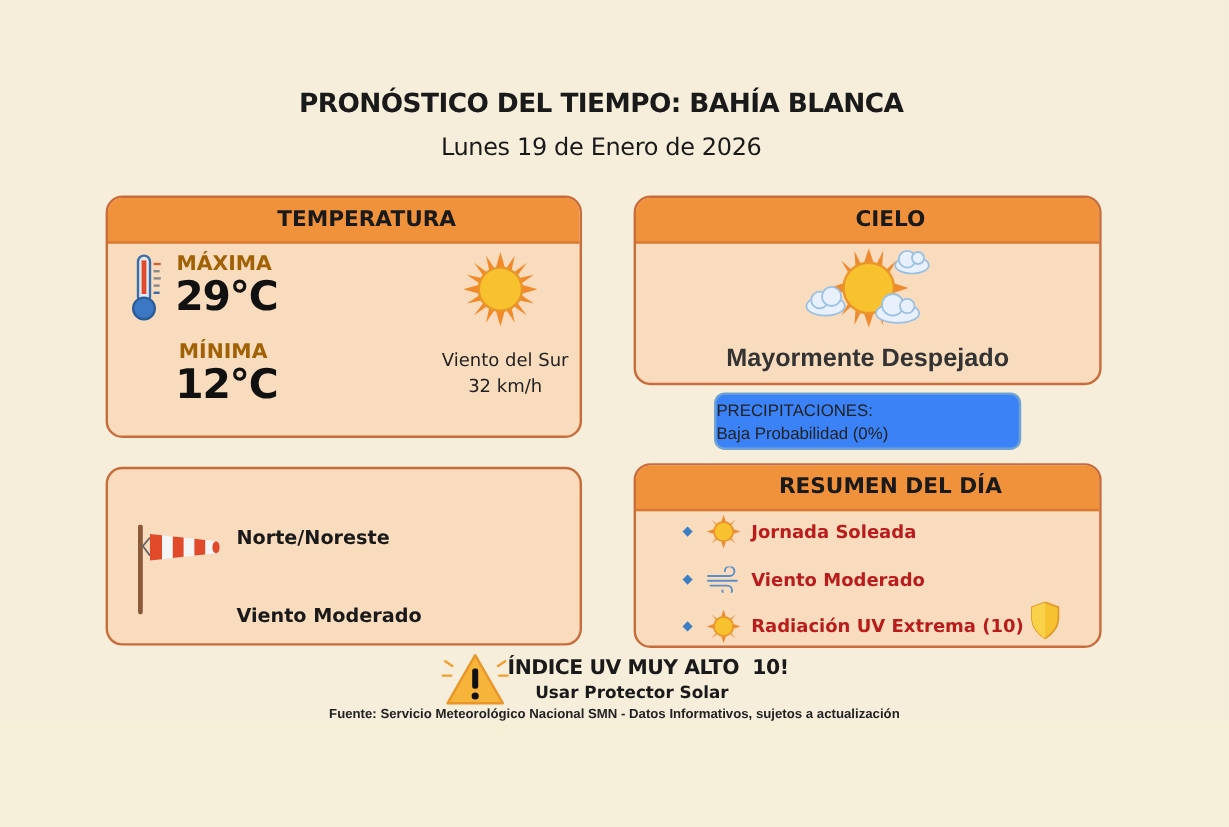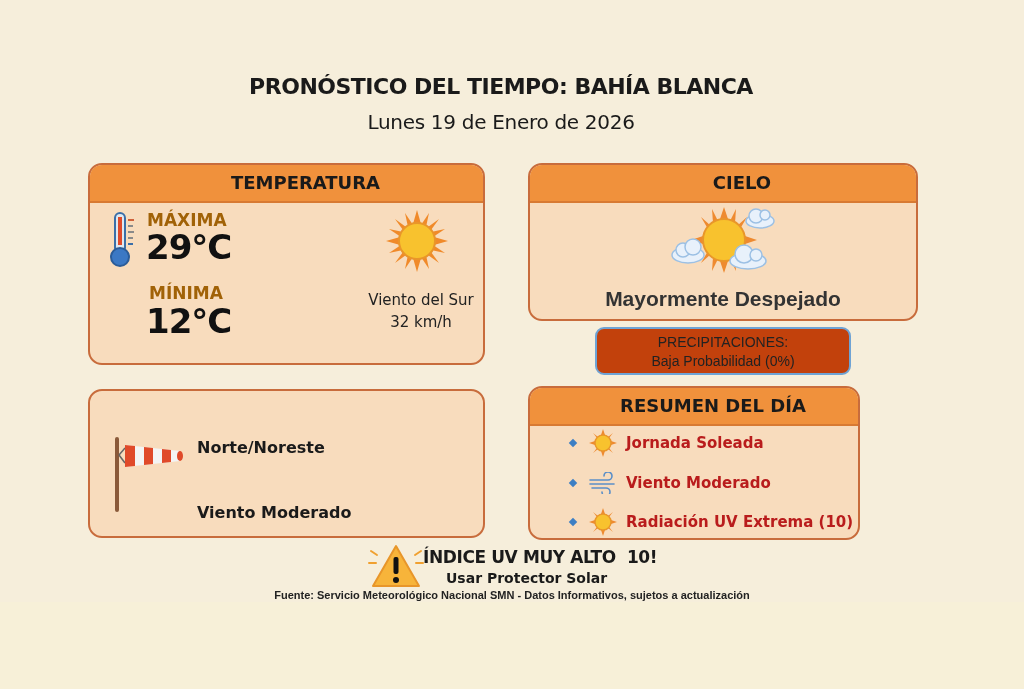--- a/index.html
+++ b/index.html
@@ -33,22 +33,22 @@
     font-family: "DejaVu Sans", sans-serif; font-weight: bold; font-size: 18px; color: #1a1a1a; padding-left: 38px;
   }
   .abs { position: absolute; }
   .lbl-blue { color: #a16207; font-family: "DejaVu Sans", sans-serif; font-weight: bold; font-size: 17px; }
   .big-temp { font-family: "DejaVu Sans", sans-serif; font-weight: bold; font-size: 34px; color: #111; letter-spacing: -1px; }
   .body-text { font-family: "DejaVu Sans", sans-serif; font-size: 15px; color: #222; }
   .wind-line { font-family: "DejaVu Sans", sans-serif; font-weight: bold; font-size: 16px; color: #1a1a1a; }
   .sky-desc { font-family: "Liberation Sans", sans-serif; font-weight: bold; font-size: 21px; color: #333; text-align: center; width: 100%; }
   .precip {
     position: absolute; left: 595px; top: 327px; width: 256px; height: 48px;
-    border: 2px solid #6fa3d4; border-radius: 9px; background: #c2410c; box-sizing: border-box;
-    text-align: center; font-family: "Liberation Sans", sans-serif; font-size: 14px; color: #222; line-height: 19px; padding-top: 4px;
+    border: 2px solid #6fa3d4; border-radius: 9px; background: #3b82f6; box-sizing: border-box;
+    font-family: "Liberation Sans", sans-serif; font-size: 14px; color: #222; line-height: 19px; padding-top: 4px;
   }
   .sum-item { position: absolute; left: 40px; height: 26px; display: flex; align-items: center; }
   .sum-item .dot { width: 6px; height: 6px; background: #3d7fc4; transform: rotate(45deg); margin-right: 12px; }
   .sum-item .ic { width: 30px; height: 26px; margin-right: 8px; display: flex; align-items: center; justify-content: center; }
   .sum-item .txt { font-family: "DejaVu Sans", sans-serif; font-weight: bold; font-size: 15px; color: #b91c1c; }
   .uv-title { font-family: "DejaVu Sans", sans-serif; font-weight: bold; font-size: 17px; color: #1a1a1a; letter-spacing: -0.4px; }
   .uv-sub { font-family: "DejaVu Sans", sans-serif; font-weight: bold; font-size: 14px; color: #1a1a1a; }
   .source { font-family: "Liberation Sans", sans-serif; font-weight: bold; font-size: 11px; color: #222; }
 </style>
 </head>
@@ -163,21 +163,21 @@
       <polygon points="36,10 45,11 45,27 36,28" fill="#e04a2a"></polygon>
       <polygon points="54,12 63,13 63,25 54,26" fill="#e04a2a"></polygon>
       <ellipse cx="72" cy="19" rx="3" ry="5" fill="#e04a2a"></ellipse>
     </svg>
   </span>
 
   <div class="abs wind-line" style="left:107px; top:47px;">Norte/Noreste</div>
   <div class="abs wind-line" style="left:107px; top:112px;">Viento Moderado</div>
 </div>
 
-<div class="card" style="left:528px; top:386px; width:332px; height:154px;">
+<div class="card" style="left:528px; top:386px; width:390px; height:154px;">
   <div class="card-head">RESUMEN DEL DÍA</div>
 
   <div class="sum-item" style="top:42px;">
     <span class="dot"></span>
     <span class="ic">
       <svg width="28" height="28" viewBox="0 0 28 28">
         <g fill="#ee8a30">
           <polygon points="14,0 16,6 12,6"></polygon>
             <polygon points="14,28 16,22 12,22"></polygon>
           <polygon points="0,14 6,12 6,16"></polygon>

